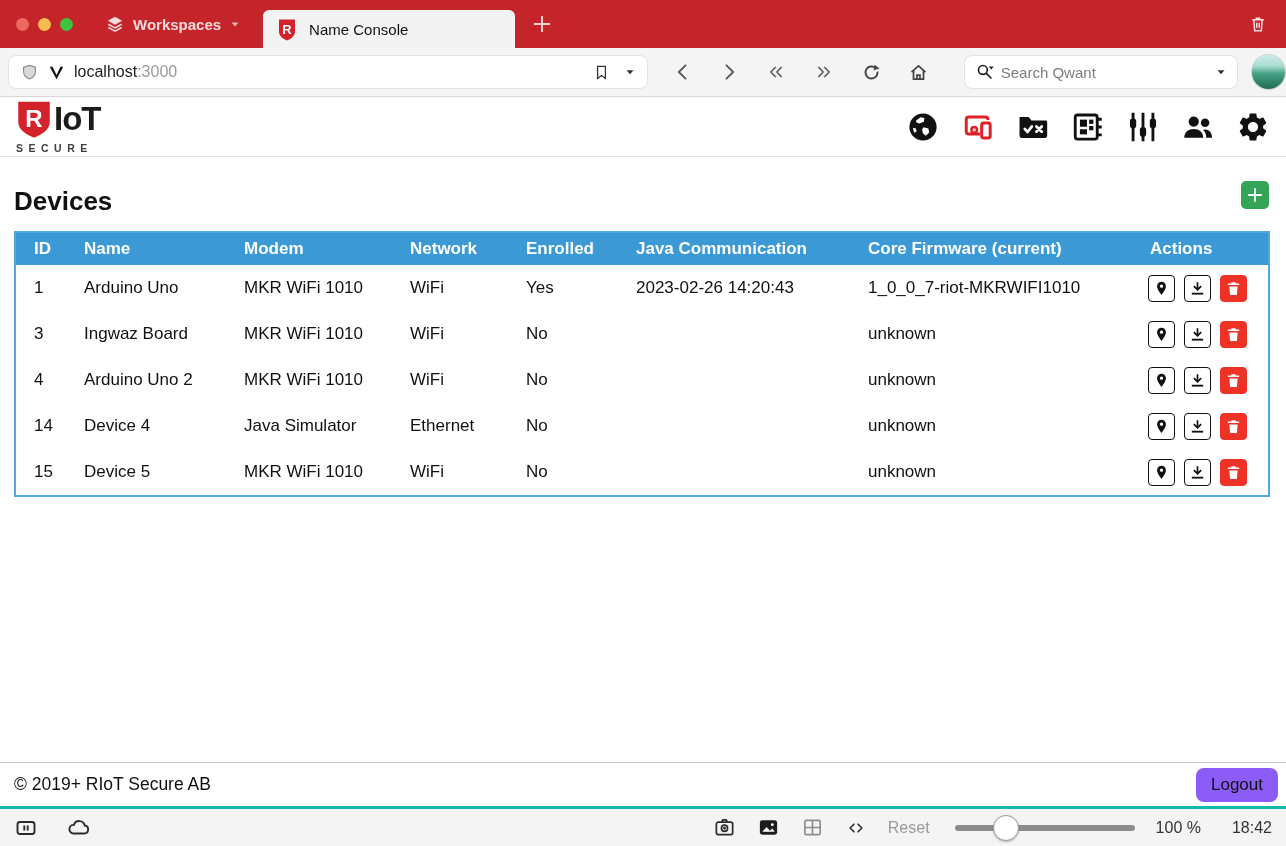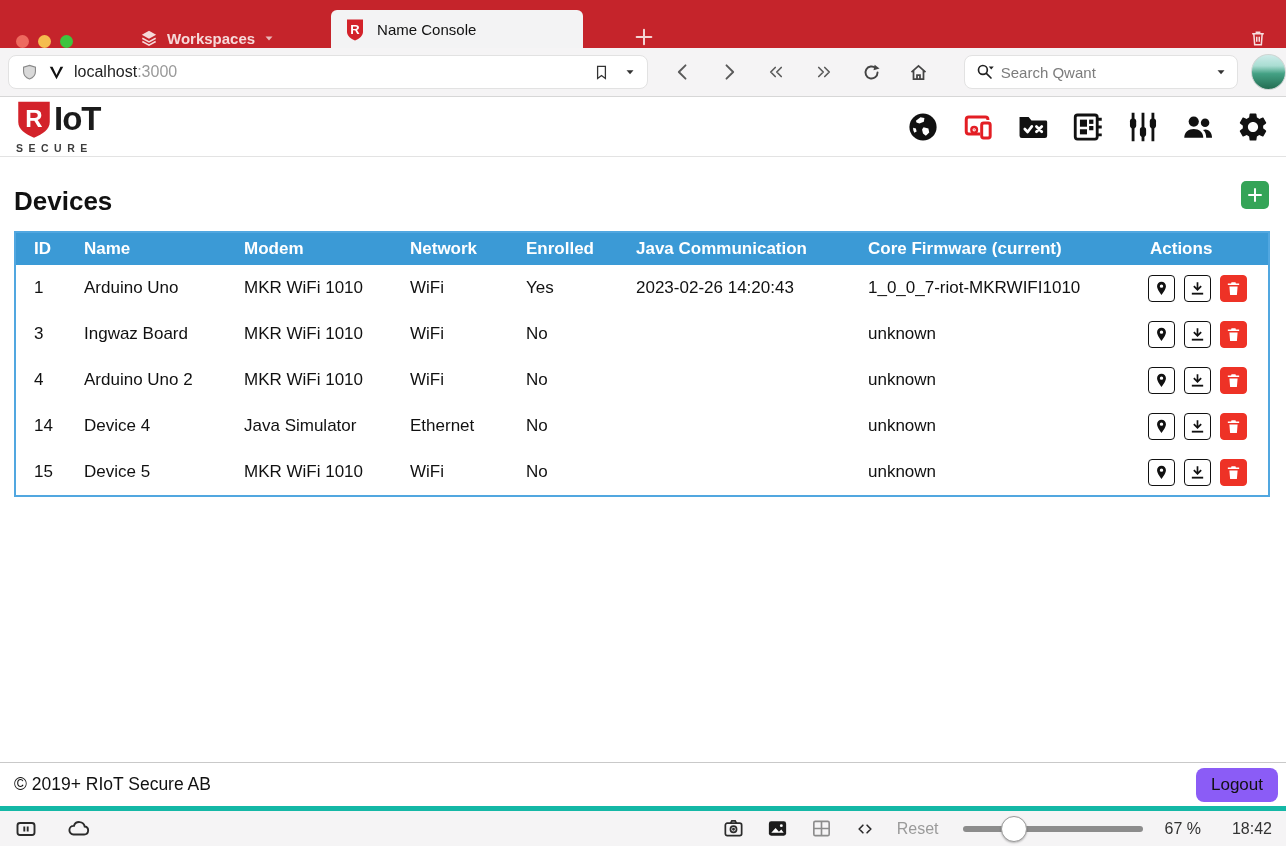--- a/index.html
+++ b/index.html
@@ -1,20 +1,20 @@
 <!DOCTYPE html>
 <html><head>
 <meta charset="utf-8">
 <style>
   * { margin:0; padding:0; box-sizing:border-box; }
   html,body { width:1286px; height:846px; overflow:hidden;
     font-family:"Liberation Sans","DejaVu Sans",sans-serif; background:#fff; }
 
   
-  .tabbar { height:48px; background:#c5242b; display:flex; align-items:flex-end; position:relative;gap:34px; }
+  .tabbar { height:48px; background:#c5242b; display:flex; align-items:center; position:relative; }
   .traffic { display:flex; gap:9px; margin-left:16px; }
   .traffic span { width:13px; height:13px; border-radius:50%; display:block; }
   .dot-red{background:#ee6a5f;} .dot-yellow{background:#f5bd4f;} .dot-green{background:#3ec43e;}
   .workspaces { display:flex; align-items:center; gap:8px; margin-left:32px; color:#f6d9d9;
     font-size:15px; font-weight:700; cursor:default; }
   .tab { margin-left:22px; width:252px; height:38px; background:#f3f3f4; border-radius:6px 6px 0 0;
     align-self:flex-end; display:flex; align-items:center; gap:10px; padding:0 12px;
     color:#111; font-size:15px; }
   .newtab { margin-left:16px; background:none; border:none; display:flex; }
   .tabbar-trash { margin-left:auto; margin-right:18px; background:none; border:none; display:flex; }
@@ -73,21 +73,21 @@
   .act-btn.trash { background:#ee3226; border-color:#ee3226; }
 
   
   .appfooter { margin-top:auto; border-top:1px solid #c9c9c9; height:44px;
     display:flex; align-items:center; justify-content:space-between;
     padding:0 8px 0 14px; font-size:17.5px; color:#111; }
   .logout { background:#8b5cf6; border:none; border-radius:8px; padding:7px 15px;
     font-size:17px; color:#111; font-family:inherit; cursor:pointer; }
 
   
-  .statusbar { height:40px; background:#f5f4f5; border-top:5px solid #14b8a6;
+  .statusbar { height:40px; background:#f5f4f5; border-top:3px solid #14b8a6;
     display:flex; align-items:center; padding:0 14px; }
   .sb-left { display:flex; align-items:center; gap:28px; }
   .sb-right { margin-left:auto; display:flex; align-items:center; gap:21px; }
   .sb-btn { background:none; border:none; display:flex; padding:0; cursor:pointer; }
   .reset-label { font-size:16px; color:#9a9a9a; cursor:pointer; margin-right:4px; }
   .zoomslider { position:relative; width:180px; height:26px; cursor:pointer; }
   .zoomslider .track { position:absolute; top:10px; left:0; width:100%; height:6px;
     background:#8c8c8c; border-radius:3px; }
   .zoomslider .knob { position:absolute; top:0; left:38px; width:26px; height:26px;
     background:#fff; border:1.5px solid #9a9a9a; border-radius:50%;
@@ -499,16 +499,16 @@
     <button class="sb-btn">
       <svg width="22" height="20" viewBox="0 0 24 24" fill="none" stroke="#2b2b2b" stroke-width="2" stroke-linecap="round" stroke-linejoin="round">
           <path d="M9.5 7.5L5 12l4.5 4.5M14.5 7.5L19 12l-4.5 4.5"></path>
         </svg>
     </button>
     <span class="reset-label">Reset</span>
     <div class="zoomslider">
       <div class="track"></div>
       <div class="knob"></div>
     </div>
-    <span class="zoomlevel">67 %</span>
+    <span class="zoomlevel">100 %</span>
     <span class="clock">18:42</span>
   </div>
 </div>
 
 </body></html>

